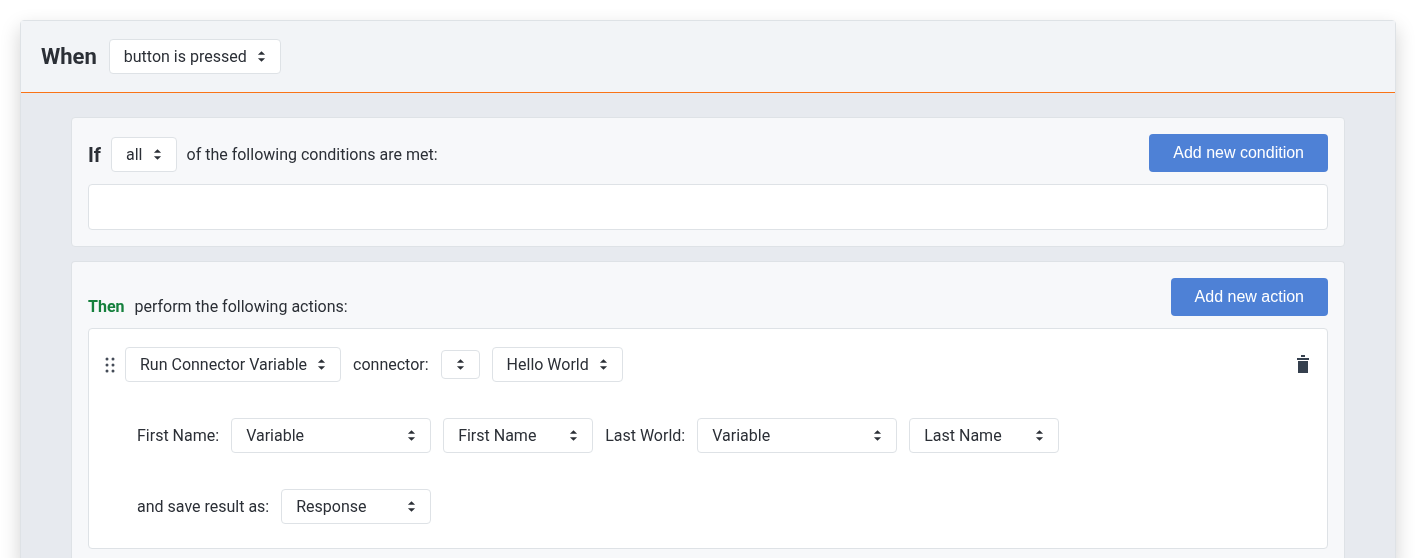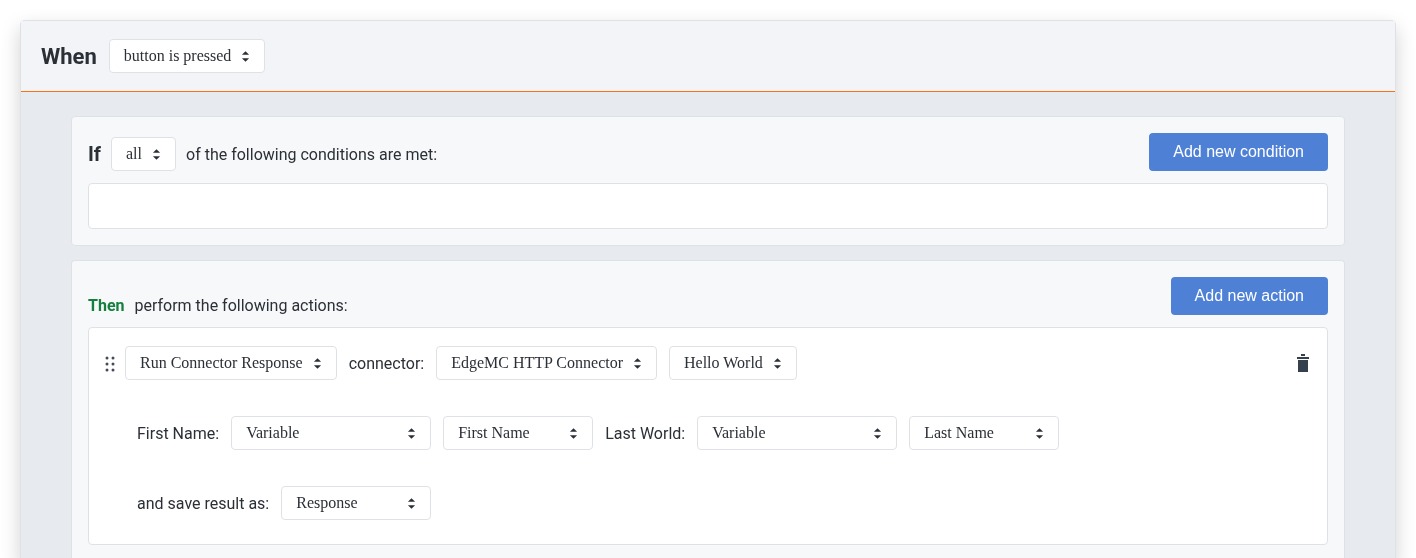--- a/index.html
+++ b/index.html
@@ -37,21 +37,20 @@
       display: inline-flex;
       align-items: center;
       background: #fff;
       border: 1px solid #dee2e6;
       border-radius: 4px;
       padding: 7px 14px;
       font-size: 16px;
       color: #2b2f36;
       cursor: pointer;
       gap: 10px;
-      font-family: Liberation Serif, serif;
     }
     .selector .caret {
       display: inline-flex;
       flex-direction: column;
       line-height: 0;
     }
     .caret svg {
       width: 9px;
       height: 6px;
       display: block;
@@ -222,33 +221,32 @@
               <circle cx="2" cy="8" r="1.5" fill="#444b57"></circle>
               <circle cx="8" cy="8" r="1.5" fill="#444b57"></circle>
               <circle cx="2" cy="14" r="1.5" fill="#444b57"></circle>
               <circle cx="8" cy="14" r="1.5" fill="#444b57"></circle>
             </svg>
           </div>
 
           <div class="action-content">
 
             <div class="selector">
-              <span>Run Connector Response</span>
+              <span>Run Connector Variable</span>
               <span class="caret">
                 <svg viewBox="0 0 10 6">
                     <path d="M1 5 L5 1 L9 5 Z" fill="#2b2f36"></path>
                   </svg>
                 <svg viewBox="0 0 10 6">
                     <path d="M1 1 L5 5 L9 1 Z" fill="#2b2f36"></path>
                   </svg>
               </span>
             </div>
             <span class="field-label">connector:</span>
             <div class="selector">
-              <span>EdgeMC HTTP Connector</span>
               <span class="caret">
                 <svg viewBox="0 0 10 6">
                     <path d="M1 5 L5 1 L9 5 Z" fill="#2b2f36"></path>
                   </svg>
                 <svg viewBox="0 0 10 6">
                     <path d="M1 1 L5 5 L9 1 Z" fill="#2b2f36"></path>
                   </svg>
               </span>
             </div>
             <div class="selector">

